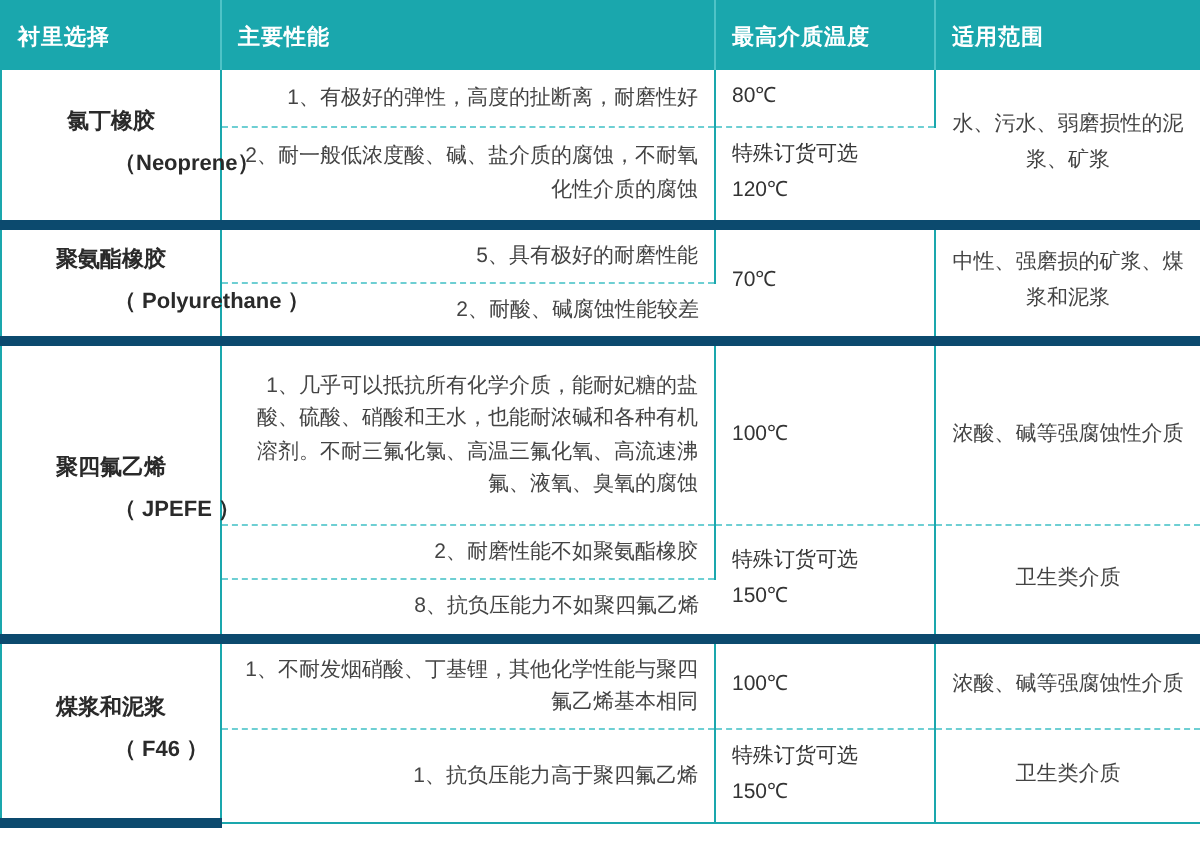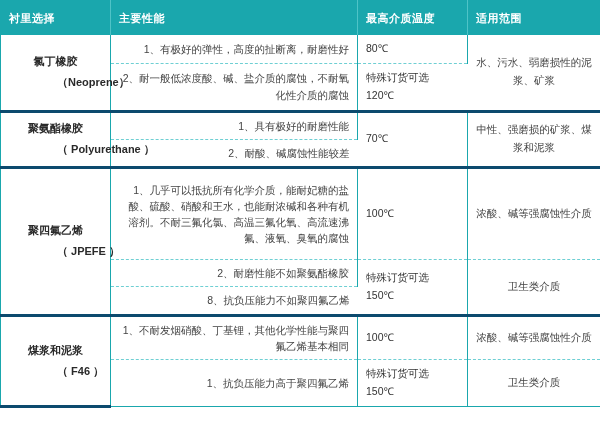--- a/index.html
+++ b/index.html
@@ -44,21 +44,21 @@
   }
   thead th:last-child { border-right: none; }
 
   td {
     font-size: 10.5px;
     color: #3a3a3a;
     vertical-align: middle;
     padding: 5px 8px;
     line-height: 1.55;
     border-right: 1px solid #1aa7ad;
-    border-bottom: 3px solid #0c4a6e;
+    border-bottom: 5px solid #0c4a6e;
     box-sizing: border-box;
   }
   td:last-child { border-right: none; }
   tr.last-row td { border-bottom: none; }
 
   td.name {
     text-align: center;
     font-weight: bold;
     color: #2a2a2a;
     font-size: 11px;
@@ -121,21 +121,21 @@
           <span>特殊订货可选</span><br>
           <span>120℃</span>
         </td>
       </tr>
 
       <tr>
         <td class="name" rowspan="2">
           <span>聚氨酯橡胶</span>
           <span class="en">（ Polyurethane ）</span>
         </td>
-        <td class="prop dashed-b">1、具有极好的耐磨性能</td>
+        <td class="prop dashed-b">5、具有极好的耐磨性能</td>
         <td class="temp" rowspan="2">70℃</td>
         <td class="scope" rowspan="2">中性、强磨损的矿浆、煤浆和泥浆</td>
       </tr>
       <tr>
         <td class="prop">2、耐酸、碱腐蚀性能较差</td>
       </tr>
 
       <tr>
         <td class="name" rowspan="3">
           <span>聚四氟乙烯</span>

